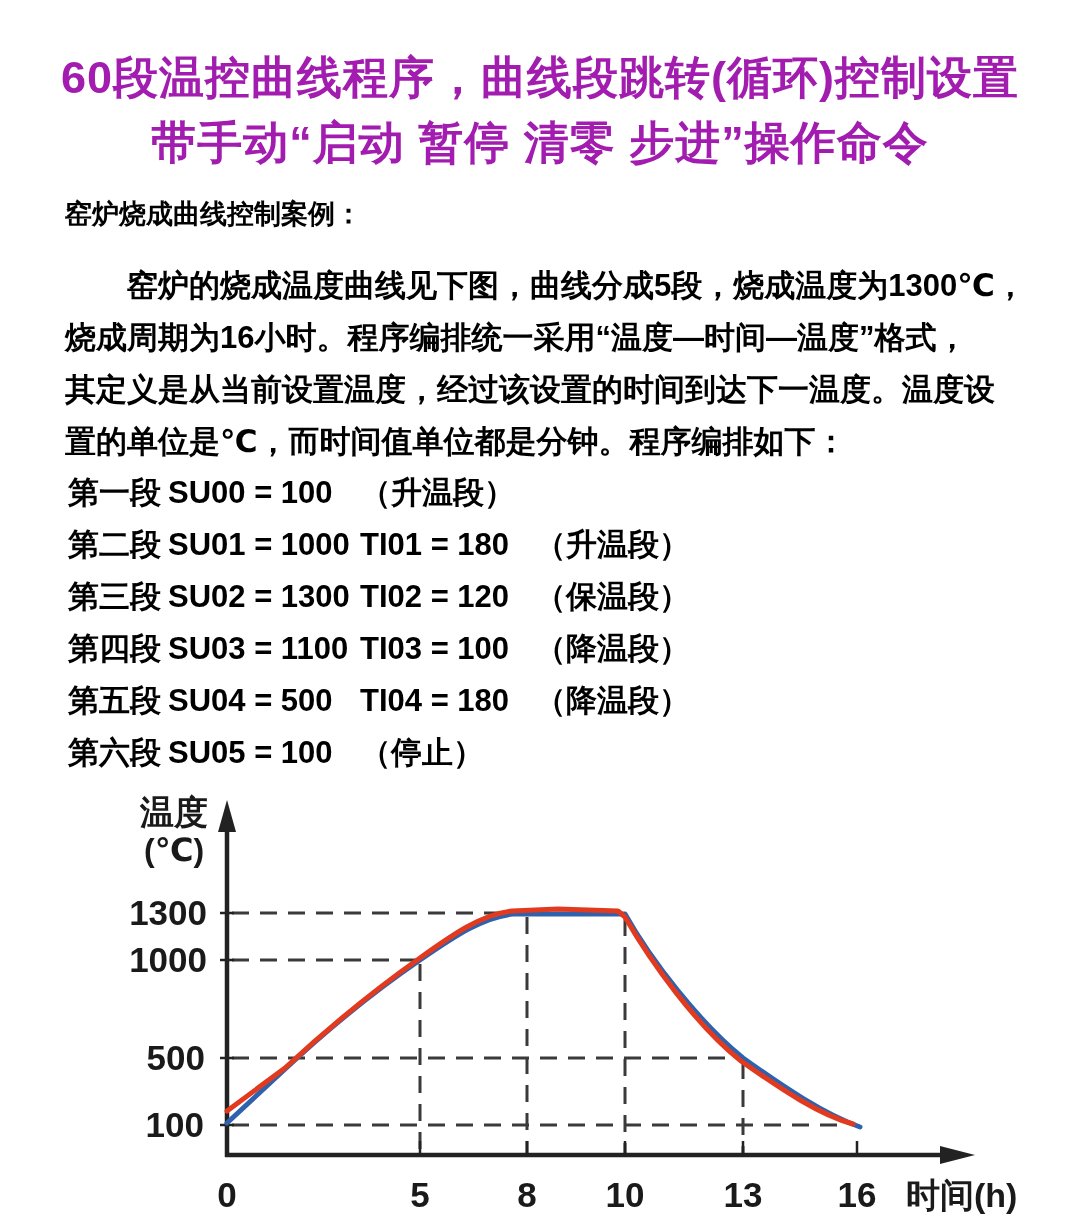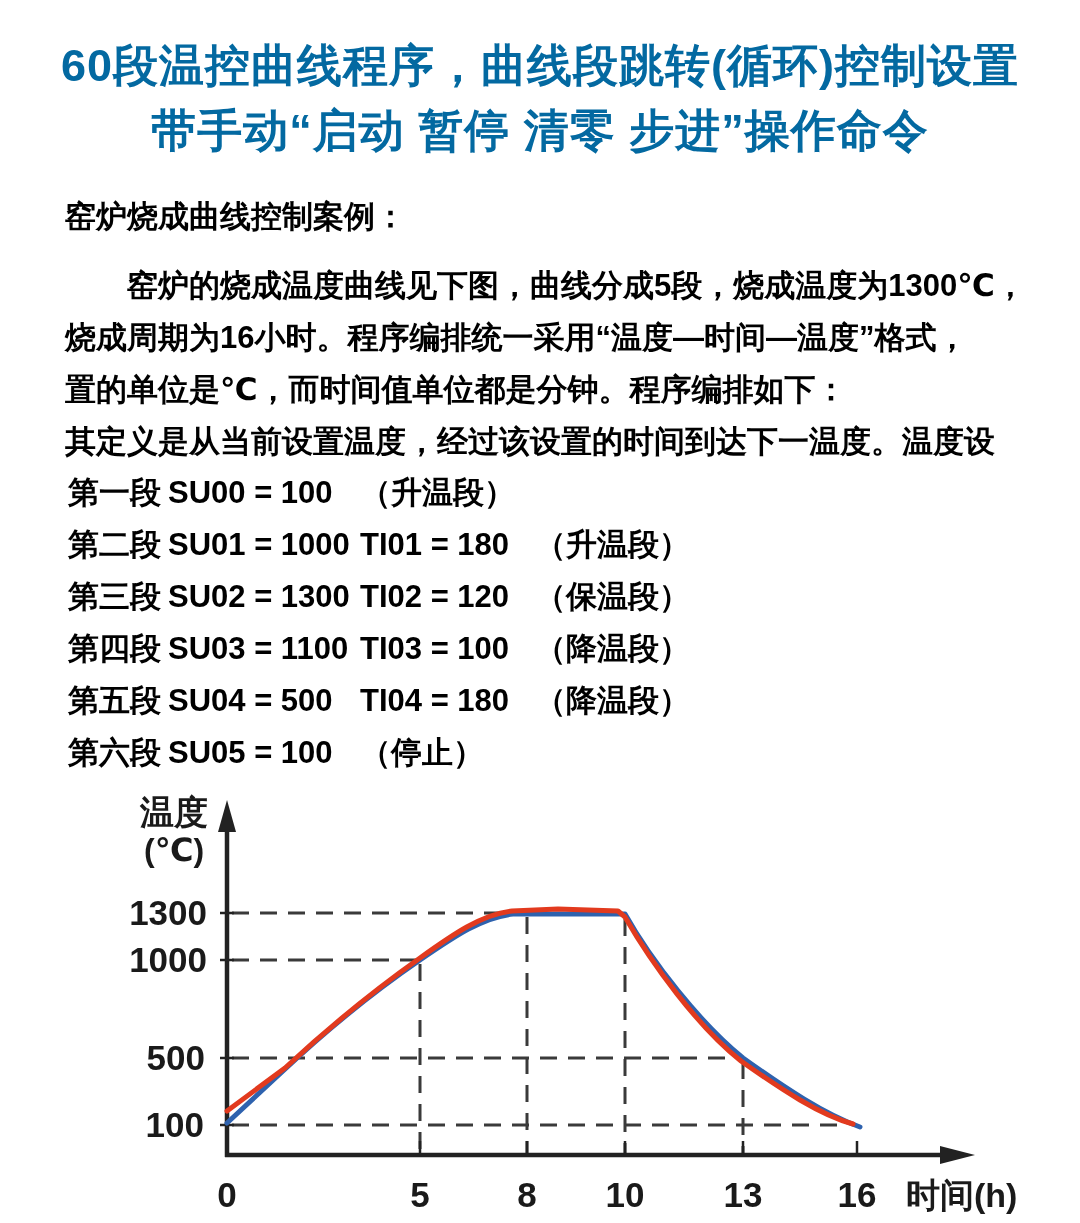--- a/index.html
+++ b/index.html
@@ -12,30 +12,30 @@
     font-family:"Liberation Sans","DejaVu Sans",sans-serif;
     color:#111;
   }
   .title-line{
     position:absolute;
     left:0; right:0;
     text-align:center;
     font-size:45px;
     font-weight:700;
     letter-spacing:1px;
-    color:#0369a1;
-    margin:0;
+    color:#a21caf;
+    margin:12px;
     white-space:nowrap;
   }
   .title-1{top:36px;}
   .title-2{top:101px;}
   .section-heading{
     position:absolute;
     left:65px; top:196px;
-    font-size:31px;
+    font-size:27px;
     font-weight:600;
     color:#000;
     white-space:nowrap;
   }
   .para{
     position:absolute;
     left:65px; top:260px;
     width:980px;
     font-size:31px;
     font-weight:600;
@@ -75,22 +75,22 @@
 <div class="page">
 
   <h1 class="title-line title-1">60段温控曲线程序，曲线段跳转(循环)控制设置</h1>
   <h1 class="title-line title-2">带手动“启动 暂停 清零 步进”操作命令</h1>
 
   <div class="section-heading">窑炉烧成曲线控制案例：</div>
 
   <div class="para">
     <div class="para-line">　　窑炉的烧成温度曲线见下图，曲线分成5段，烧成温度为1300℃，</div>
     <div class="para-line">烧成周期为16小时。程序编排统一采用“温度—时间—温度”格式，</div>
+    <div class="para-line">其定义是从当前设置温度，经过该设置的时间到达下一温度。温度设</div>
     <div class="para-line">置的单位是℃，而时间值单位都是分钟。程序编排如下：</div>
-    <div class="para-line">其定义是从当前设置温度，经过该设置的时间到达下一温度。温度设</div>
   </div>
 
   <div class="program">
     <div class="prog-row">
       <span>第一段</span>
       <span>SU00 = 100</span>
       <span>（升温段）</span>
     </div>
     <div class="prog-row">
       <span>第二段</span>

